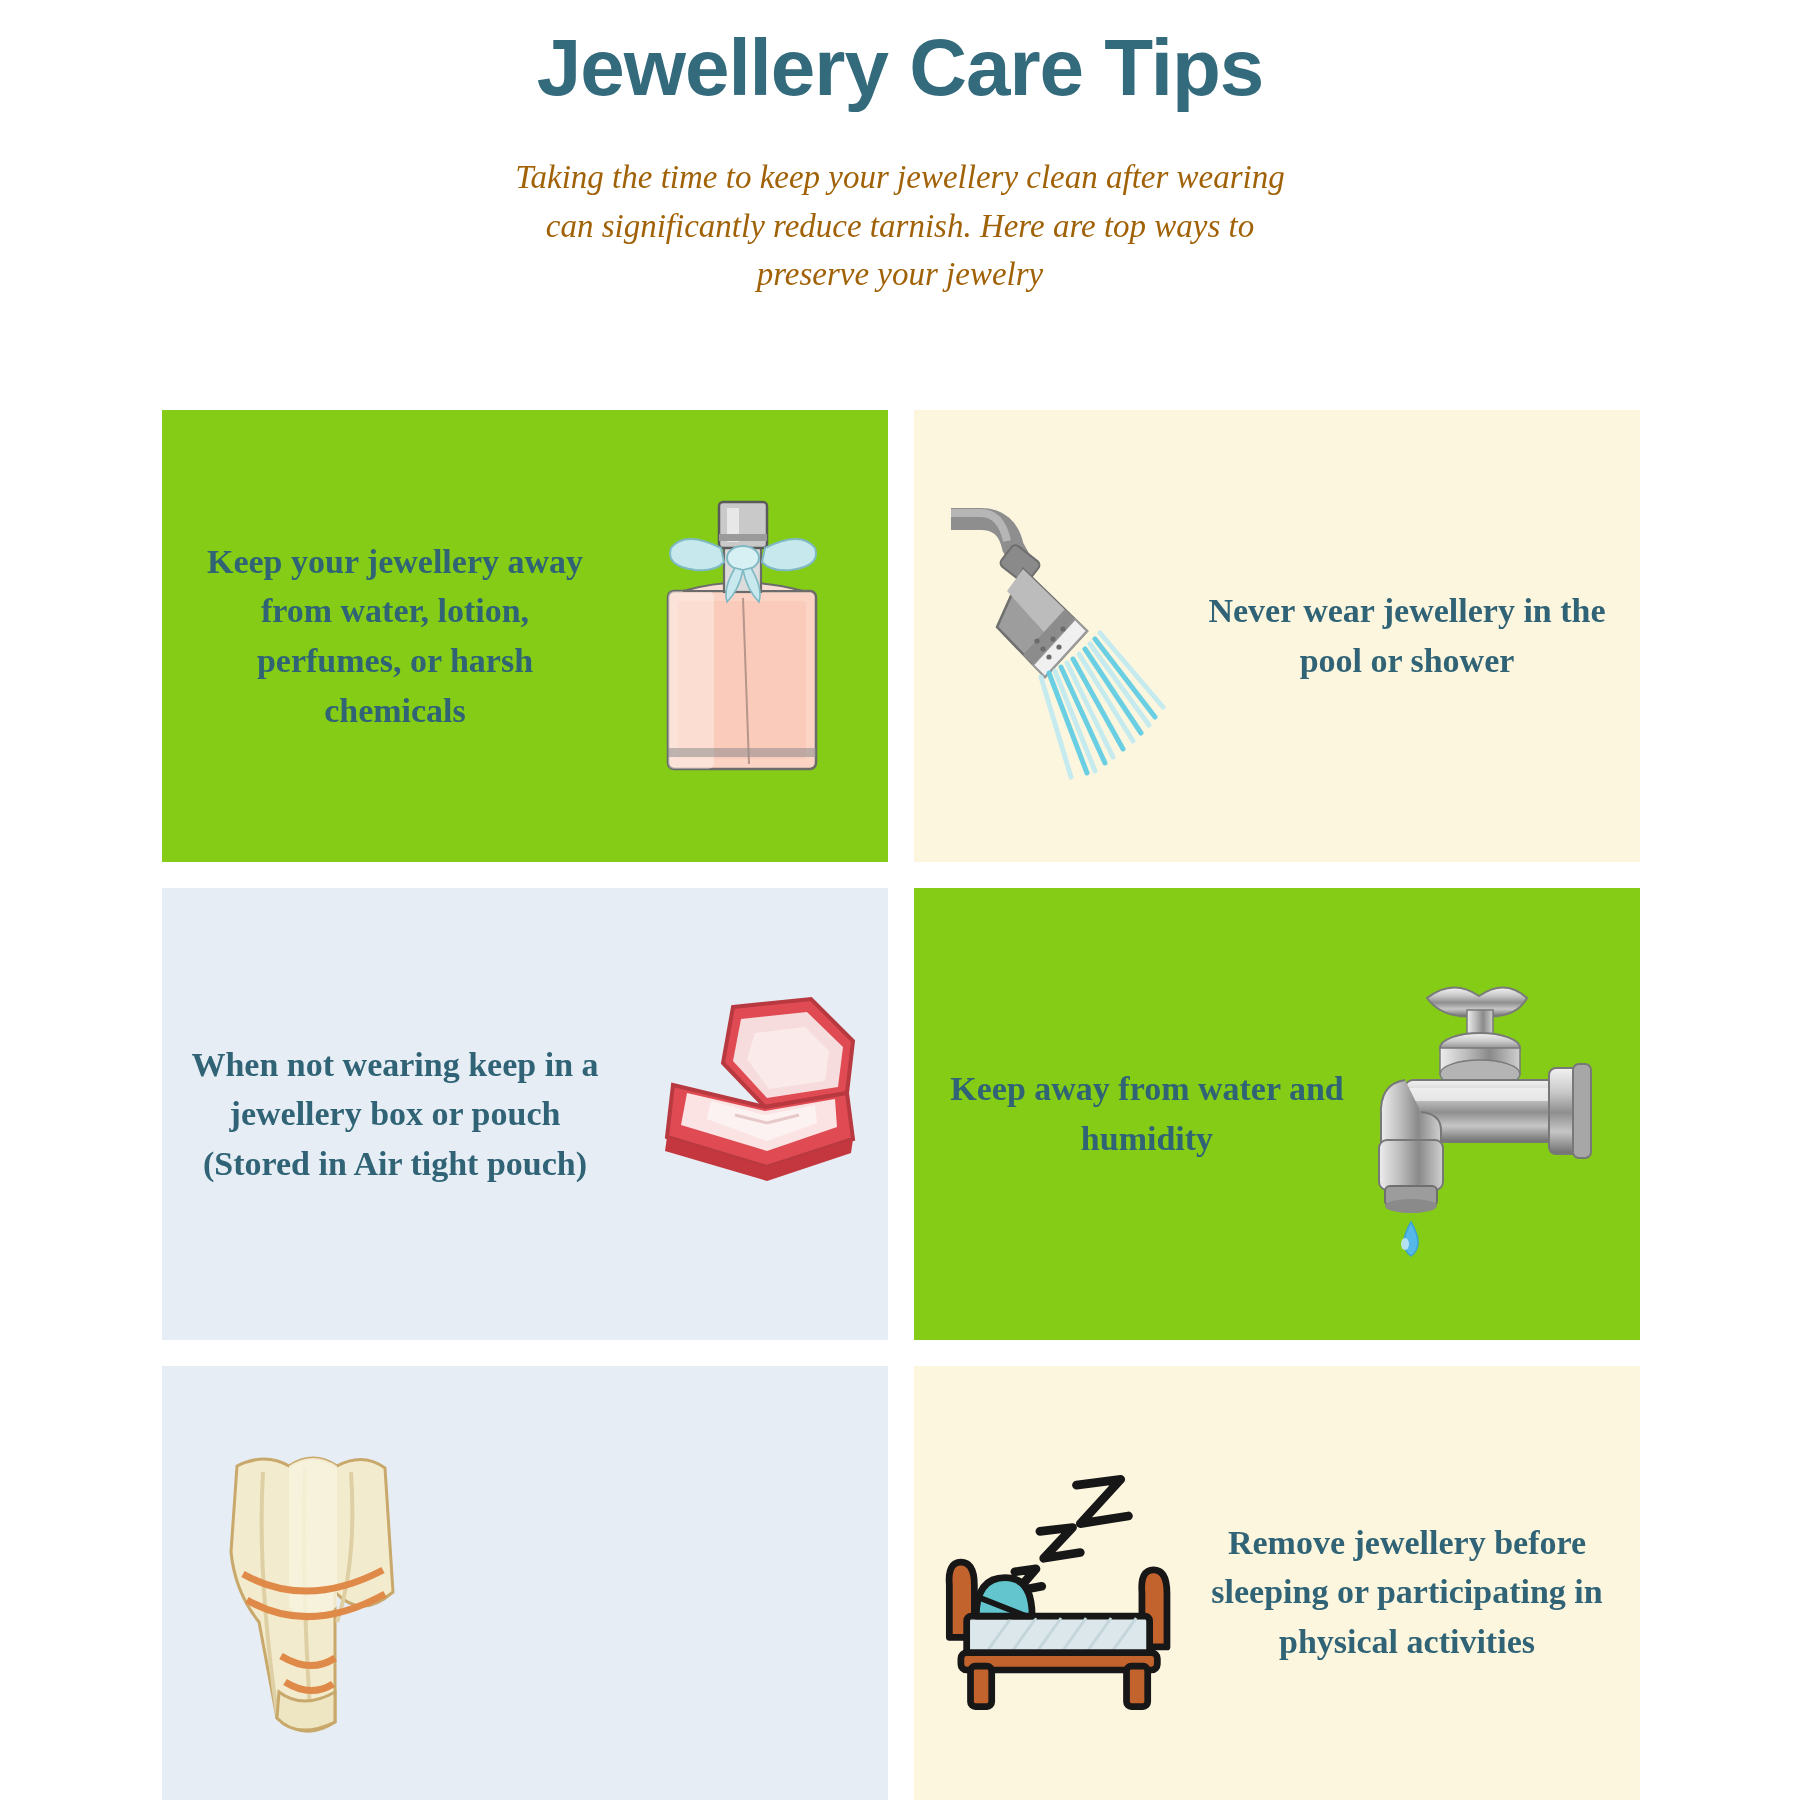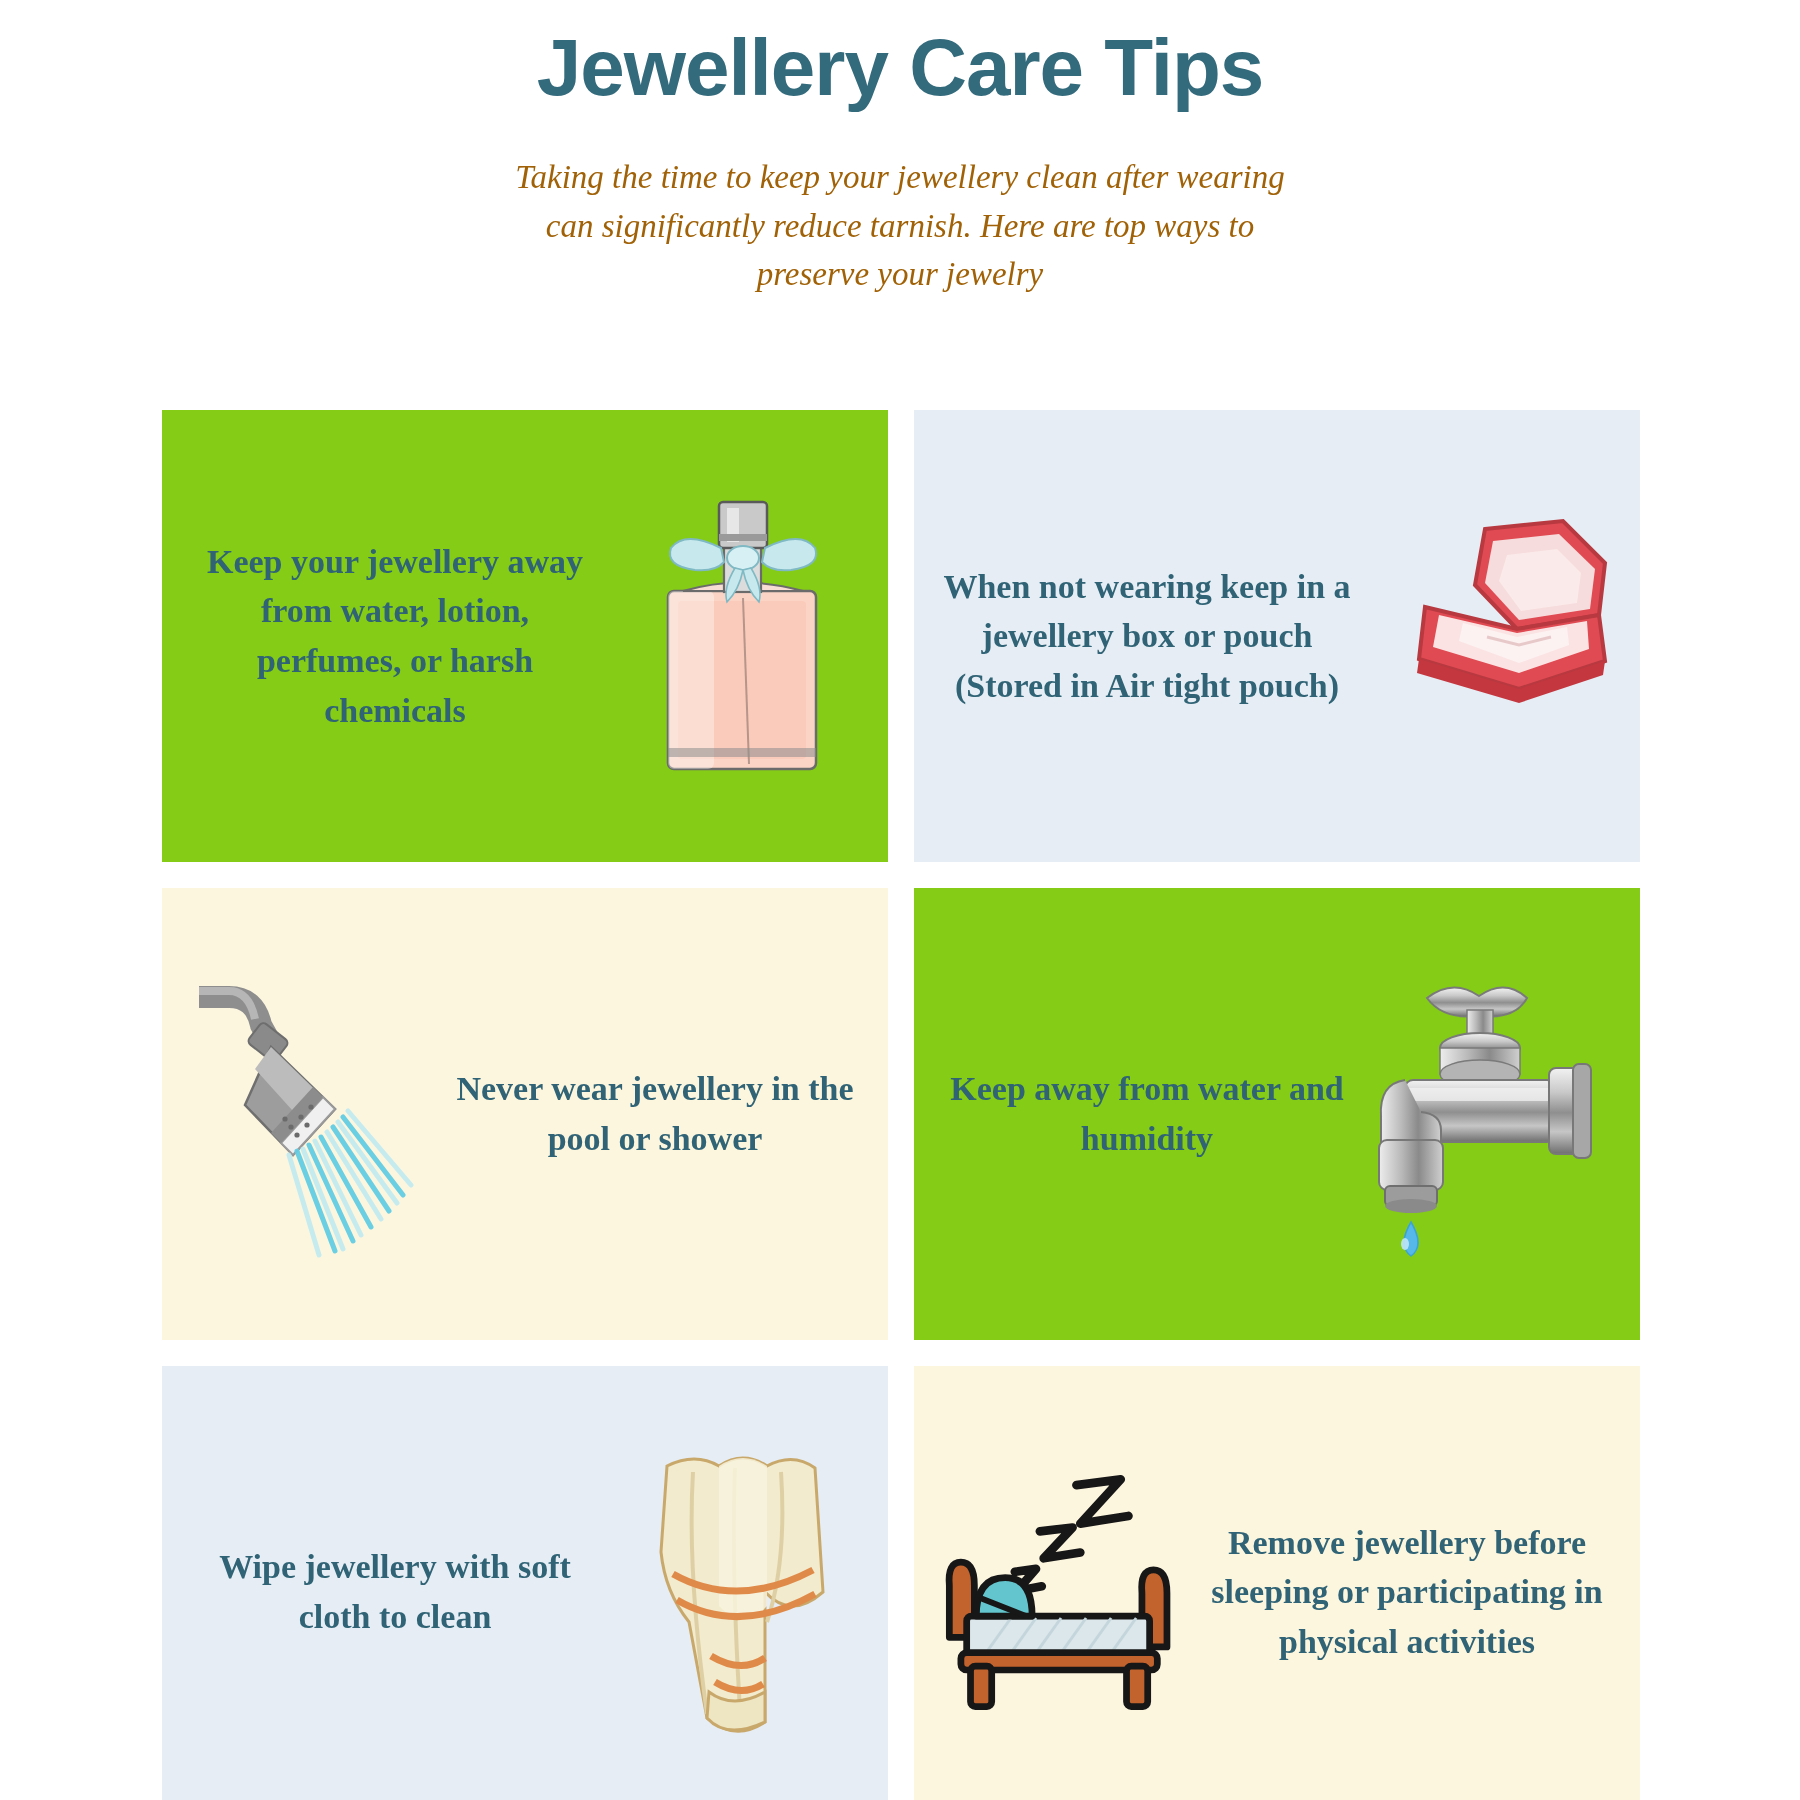--- a/index.html
+++ b/index.html
@@ -140,41 +140,20 @@
           <path d="M142 62 Q178 44 192 62 Q198 80 168 84 Q148 86 139 76 Z" fill="#c7e9ee" stroke="#7fb9c4" stroke-width="2"></path>
 
           <ellipse cx="120" cy="72" rx="16" ry="12" fill="#d7f0f4" stroke="#7fb9c4" stroke-width="2"></ellipse>
 
           <path d="M112 82 Q100 102 104 116 Q116 104 120 84 Z" fill="#c7e9ee" stroke="#7fb9c4" stroke-width="1.6"></path>
           <path d="M128 82 Q140 102 136 116 Q124 104 120 84 Z" fill="#c7e9ee" stroke="#7fb9c4" stroke-width="1.6"></path>
         </svg>
       </div>
     </div>
 
-    <div class="card blue">
-      <div class="card-text">When not wearing keep in a jewellery box or pouch (Stored in Air tight pouch)</div>
-      <div class="card-art">
-        <svg width="250" height="250" viewBox="0 0 250 250">
-
-          <path d="M118 18 L196 10 L238 52 L232 104 L150 118 L108 74 Z" fill="#e04a52" stroke="#b83940" stroke-width="4"></path>
-          <path d="M126 30 L192 23 L228 58 L223 98 L152 109 L118 72 Z" fill="#f6dcdc"></path>
-          <path d="M140 44 L190 38 L214 62 L210 92 L154 100 L132 70 Z" fill="#fbeaea"></path>
-
-          <path d="M58 96 L150 118 L232 104 L238 150 L152 178 L52 148 Z" fill="#e04a52" stroke="#b83940" stroke-width="4"></path>
-
-          <path d="M72 104 L150 122 L220 110 L222 138 L152 162 L66 136 Z" fill="#fbe3e3"></path>
-          <path d="M96 112 L150 126 L200 116 L202 134 L152 152 L92 130 Z" fill="#fdf2f2"></path>
-
-          <path d="M120 126 L152 134 L184 126" fill="none" stroke="#e8c9c9" stroke-width="3"></path>
-
-          <path d="M52 148 L152 178 L238 150 L236 164 L152 192 L50 162 Z" fill="#c4373f"></path>
-        </svg>
-      </div>
-    </div>
-
     <div class="card cream art-left">
       <div class="card-text">Never wear jewellery in the pool or shower</div>
       <div class="card-art">
         <svg width="250" height="290" viewBox="0 0 250 290">
 
           <path d="M14 28 L44 28 Q70 28 76 56 L86 74" fill="none" stroke="#8e8e8e" stroke-width="22" stroke-linecap="butt"></path>
           <path d="M14 22 L44 22 Q64 22 70 50" fill="none" stroke="#b6b6b6" stroke-width="8"></path>
 
           <rect x="66" y="60" width="34" height="26" rx="5" transform="rotate(38 83 73)" fill="#8a8a8a" stroke="#6e6e6e" stroke-width="2"></rect>
 
@@ -202,20 +181,41 @@
             <line x1="158" y1="148" x2="218" y2="226"></line>
           </g>
           <g stroke="#b9e9f4" stroke-width="5" stroke-linecap="round" opacity="0.8">
             <line x1="104" y1="186" x2="134" y2="286"></line>
             <line x1="118" y1="180" x2="158" y2="280"></line>
             <line x1="130" y1="172" x2="176" y2="266"></line>
             <line x1="142" y1="163" x2="196" y2="250"></line>
             <line x1="153" y1="153" x2="212" y2="234"></line>
             <line x1="163" y1="142" x2="226" y2="216"></line>
           </g>
+        </svg>
+      </div>
+    </div>
+
+    <div class="card blue">
+      <div class="card-text">When not wearing keep in a jewellery box or pouch (Stored in Air tight pouch)</div>
+      <div class="card-art">
+        <svg width="250" height="250" viewBox="0 0 250 250">
+
+          <path d="M118 18 L196 10 L238 52 L232 104 L150 118 L108 74 Z" fill="#e04a52" stroke="#b83940" stroke-width="4"></path>
+          <path d="M126 30 L192 23 L228 58 L223 98 L152 109 L118 72 Z" fill="#f6dcdc"></path>
+          <path d="M140 44 L190 38 L214 62 L210 92 L154 100 L132 70 Z" fill="#fbeaea"></path>
+
+          <path d="M58 96 L150 118 L232 104 L238 150 L152 178 L52 148 Z" fill="#e04a52" stroke="#b83940" stroke-width="4"></path>
+
+          <path d="M72 104 L150 122 L220 110 L222 138 L152 162 L66 136 Z" fill="#fbe3e3"></path>
+          <path d="M96 112 L150 126 L200 116 L202 134 L152 152 L92 130 Z" fill="#fdf2f2"></path>
+
+          <path d="M120 126 L152 134 L184 126" fill="none" stroke="#e8c9c9" stroke-width="3"></path>
+
+          <path d="M52 148 L152 178 L238 150 L236 164 L152 192 L50 162 Z" fill="#c4373f"></path>
         </svg>
       </div>
     </div>
 
     <div class="card pink">
       <div class="card-text">Keep away from water and humidity</div>
       <div class="card-art">
         <svg width="250" height="300" viewBox="0 0 250 300">
           <defs>
             <linearGradient id="chrome" x1="0" y1="0" x2="0" y2="1">
@@ -252,21 +252,20 @@
           <rect x="18" y="222" width="52" height="20" rx="5" fill="#9c9c9c" stroke="#6f6f6f" stroke-width="2"></rect>
           <ellipse cx="44" cy="242" rx="26" ry="7" fill="#8a8a8a"></ellipse>
 
           <path d="M44 258 Q30 282 44 292 Q58 282 44 258 Z" fill="#55b8e8" stroke="#3ba3d6" stroke-width="1.5"></path>
           <ellipse cx="38" cy="280" rx="4" ry="6" fill="#bfe6f7" opacity="0.9"></ellipse>
         </svg>
       </div>
     </div>
 
     <div class="card blue">
-      <div class="card-text">Wipe jewellery with soft cloth to clean</div>
       <div class="card-art">
         <svg width="250" height="300" viewBox="0 0 250 300">
 
           <path d="M52 24 Q80 10 104 24 Q128 8 152 24 Q178 10 200 26
                    L208 150 Q176 178 150 150 L150 280 Q120 300 92 276
                    L74 180 Q50 150 46 110 Z" fill="#f2ebcd" stroke="#c9a86b" stroke-width="3"></path>
 
           <path d="M78 30 Q72 130 92 272" fill="none" stroke="#ded0a4" stroke-width="4"></path>
           <path d="M120 26 Q116 130 126 284" fill="none" stroke="#ded0a4" stroke-width="4"></path>
           <path d="M166 30 Q172 120 152 180" fill="none" stroke="#ded0a4" stroke-width="4"></path>

